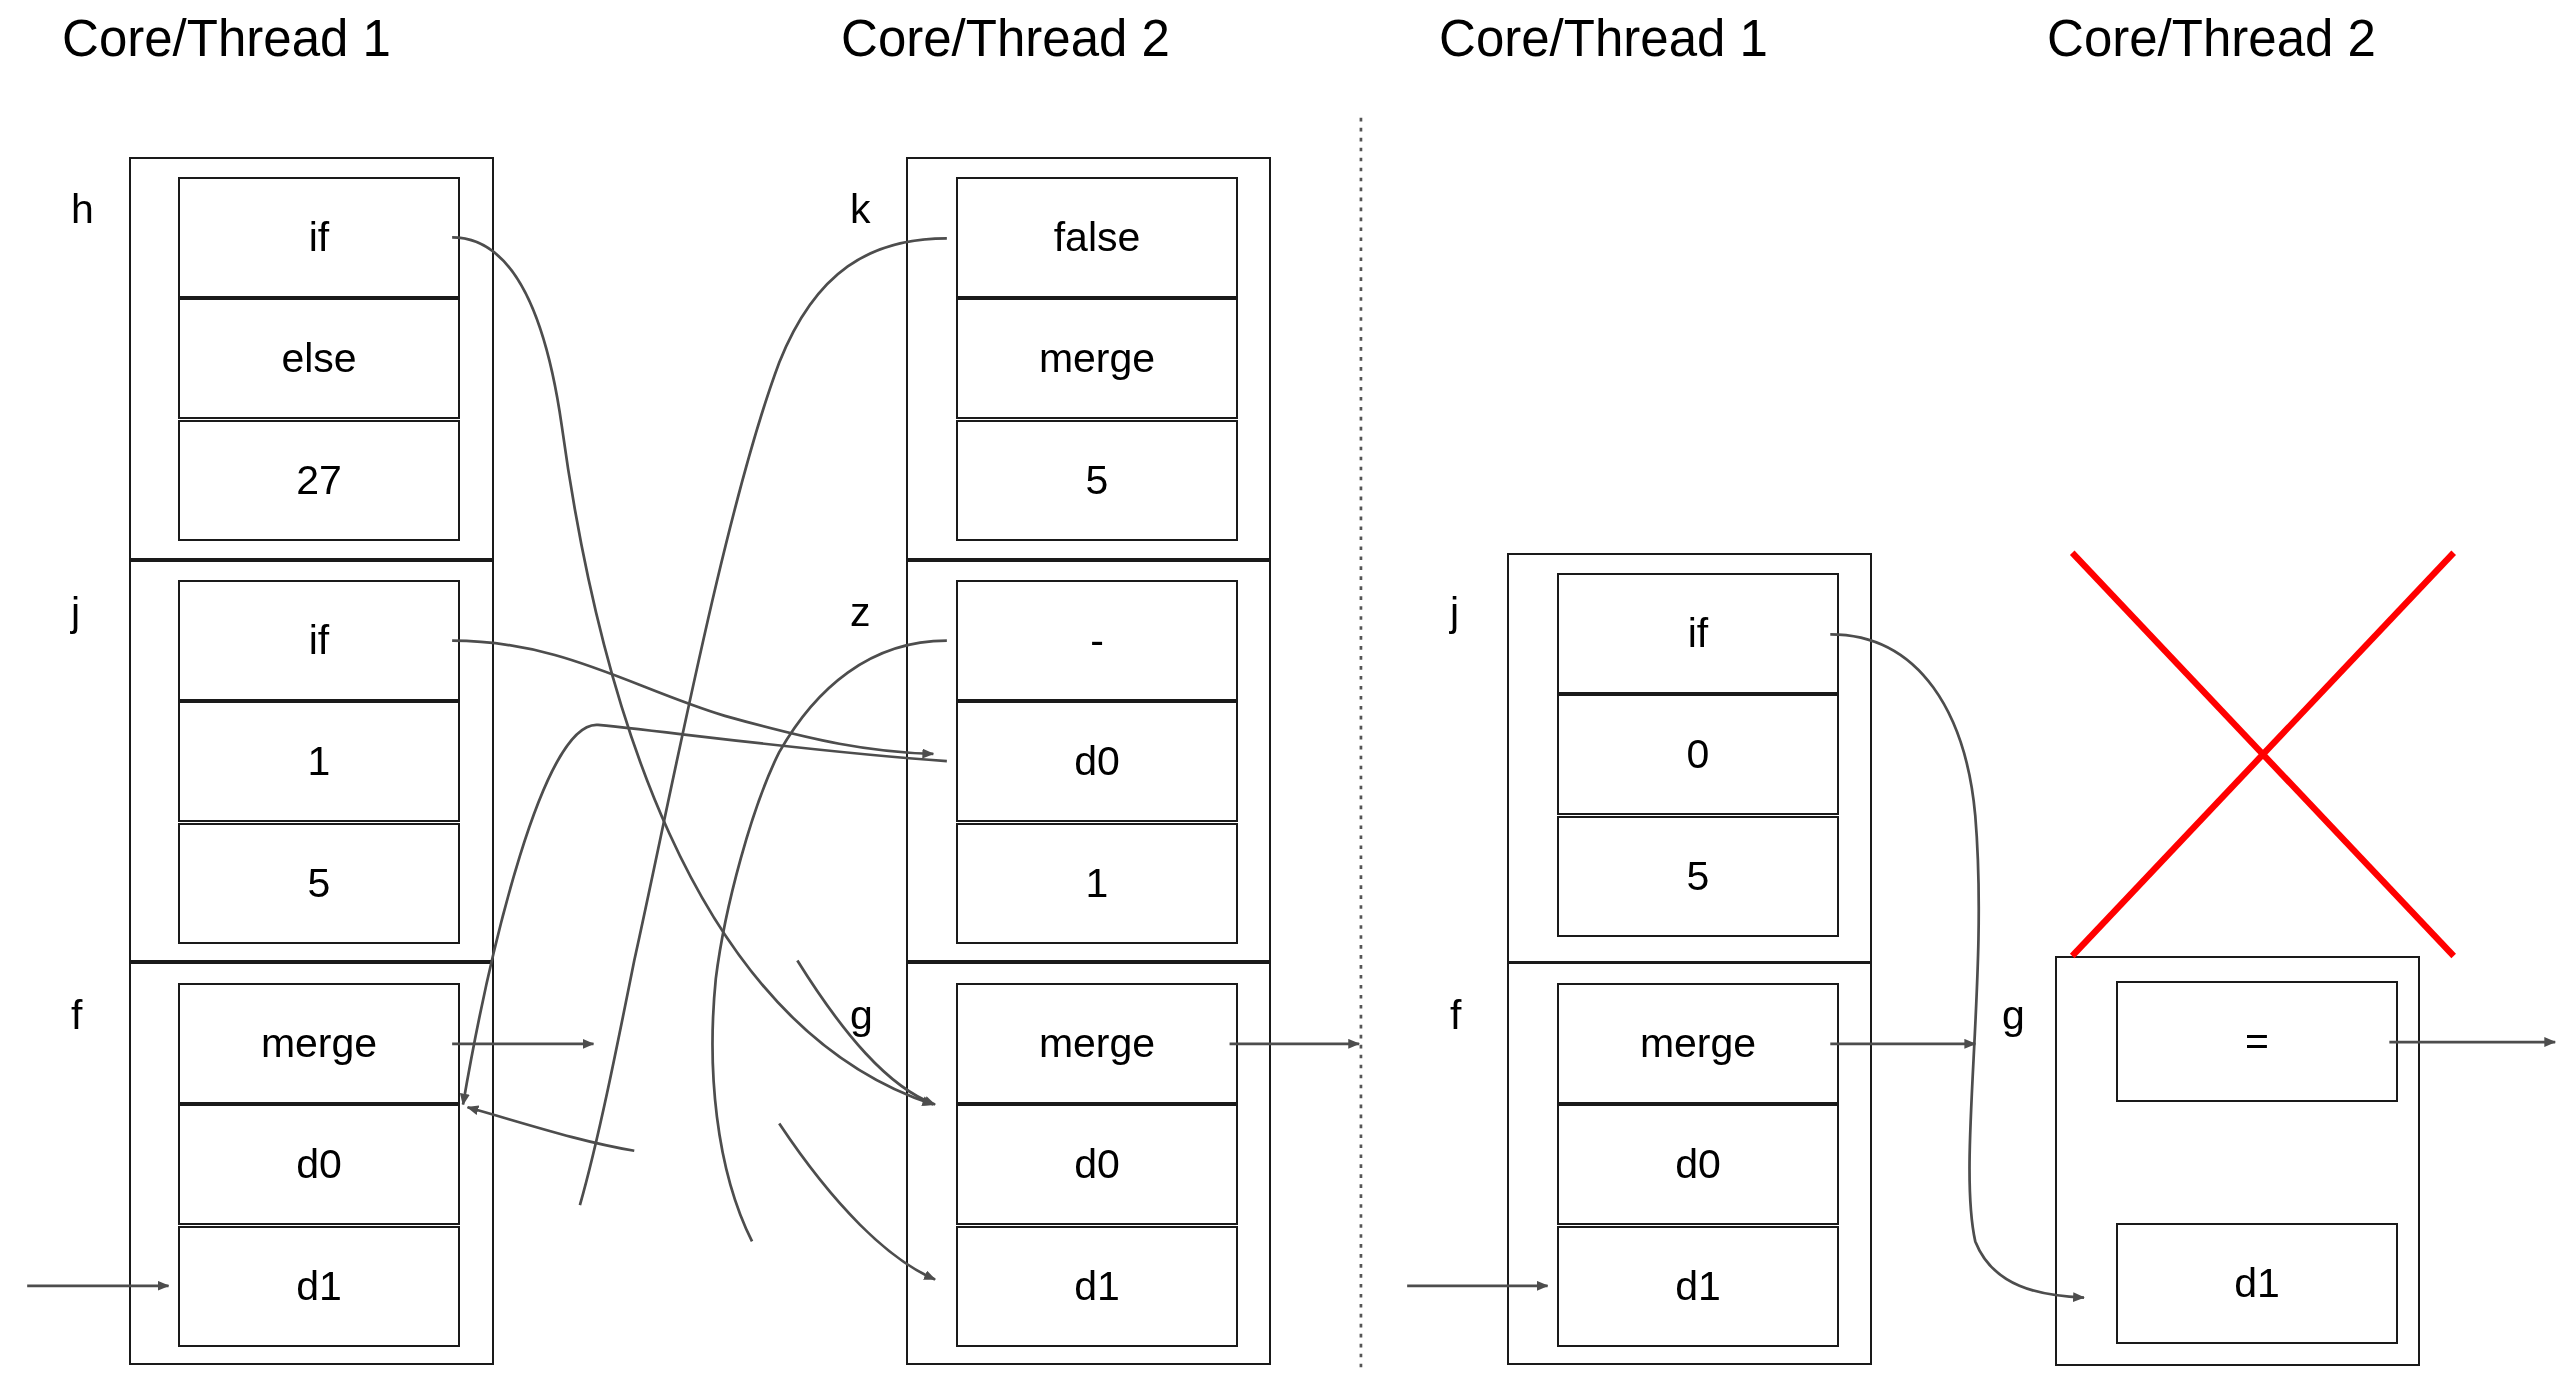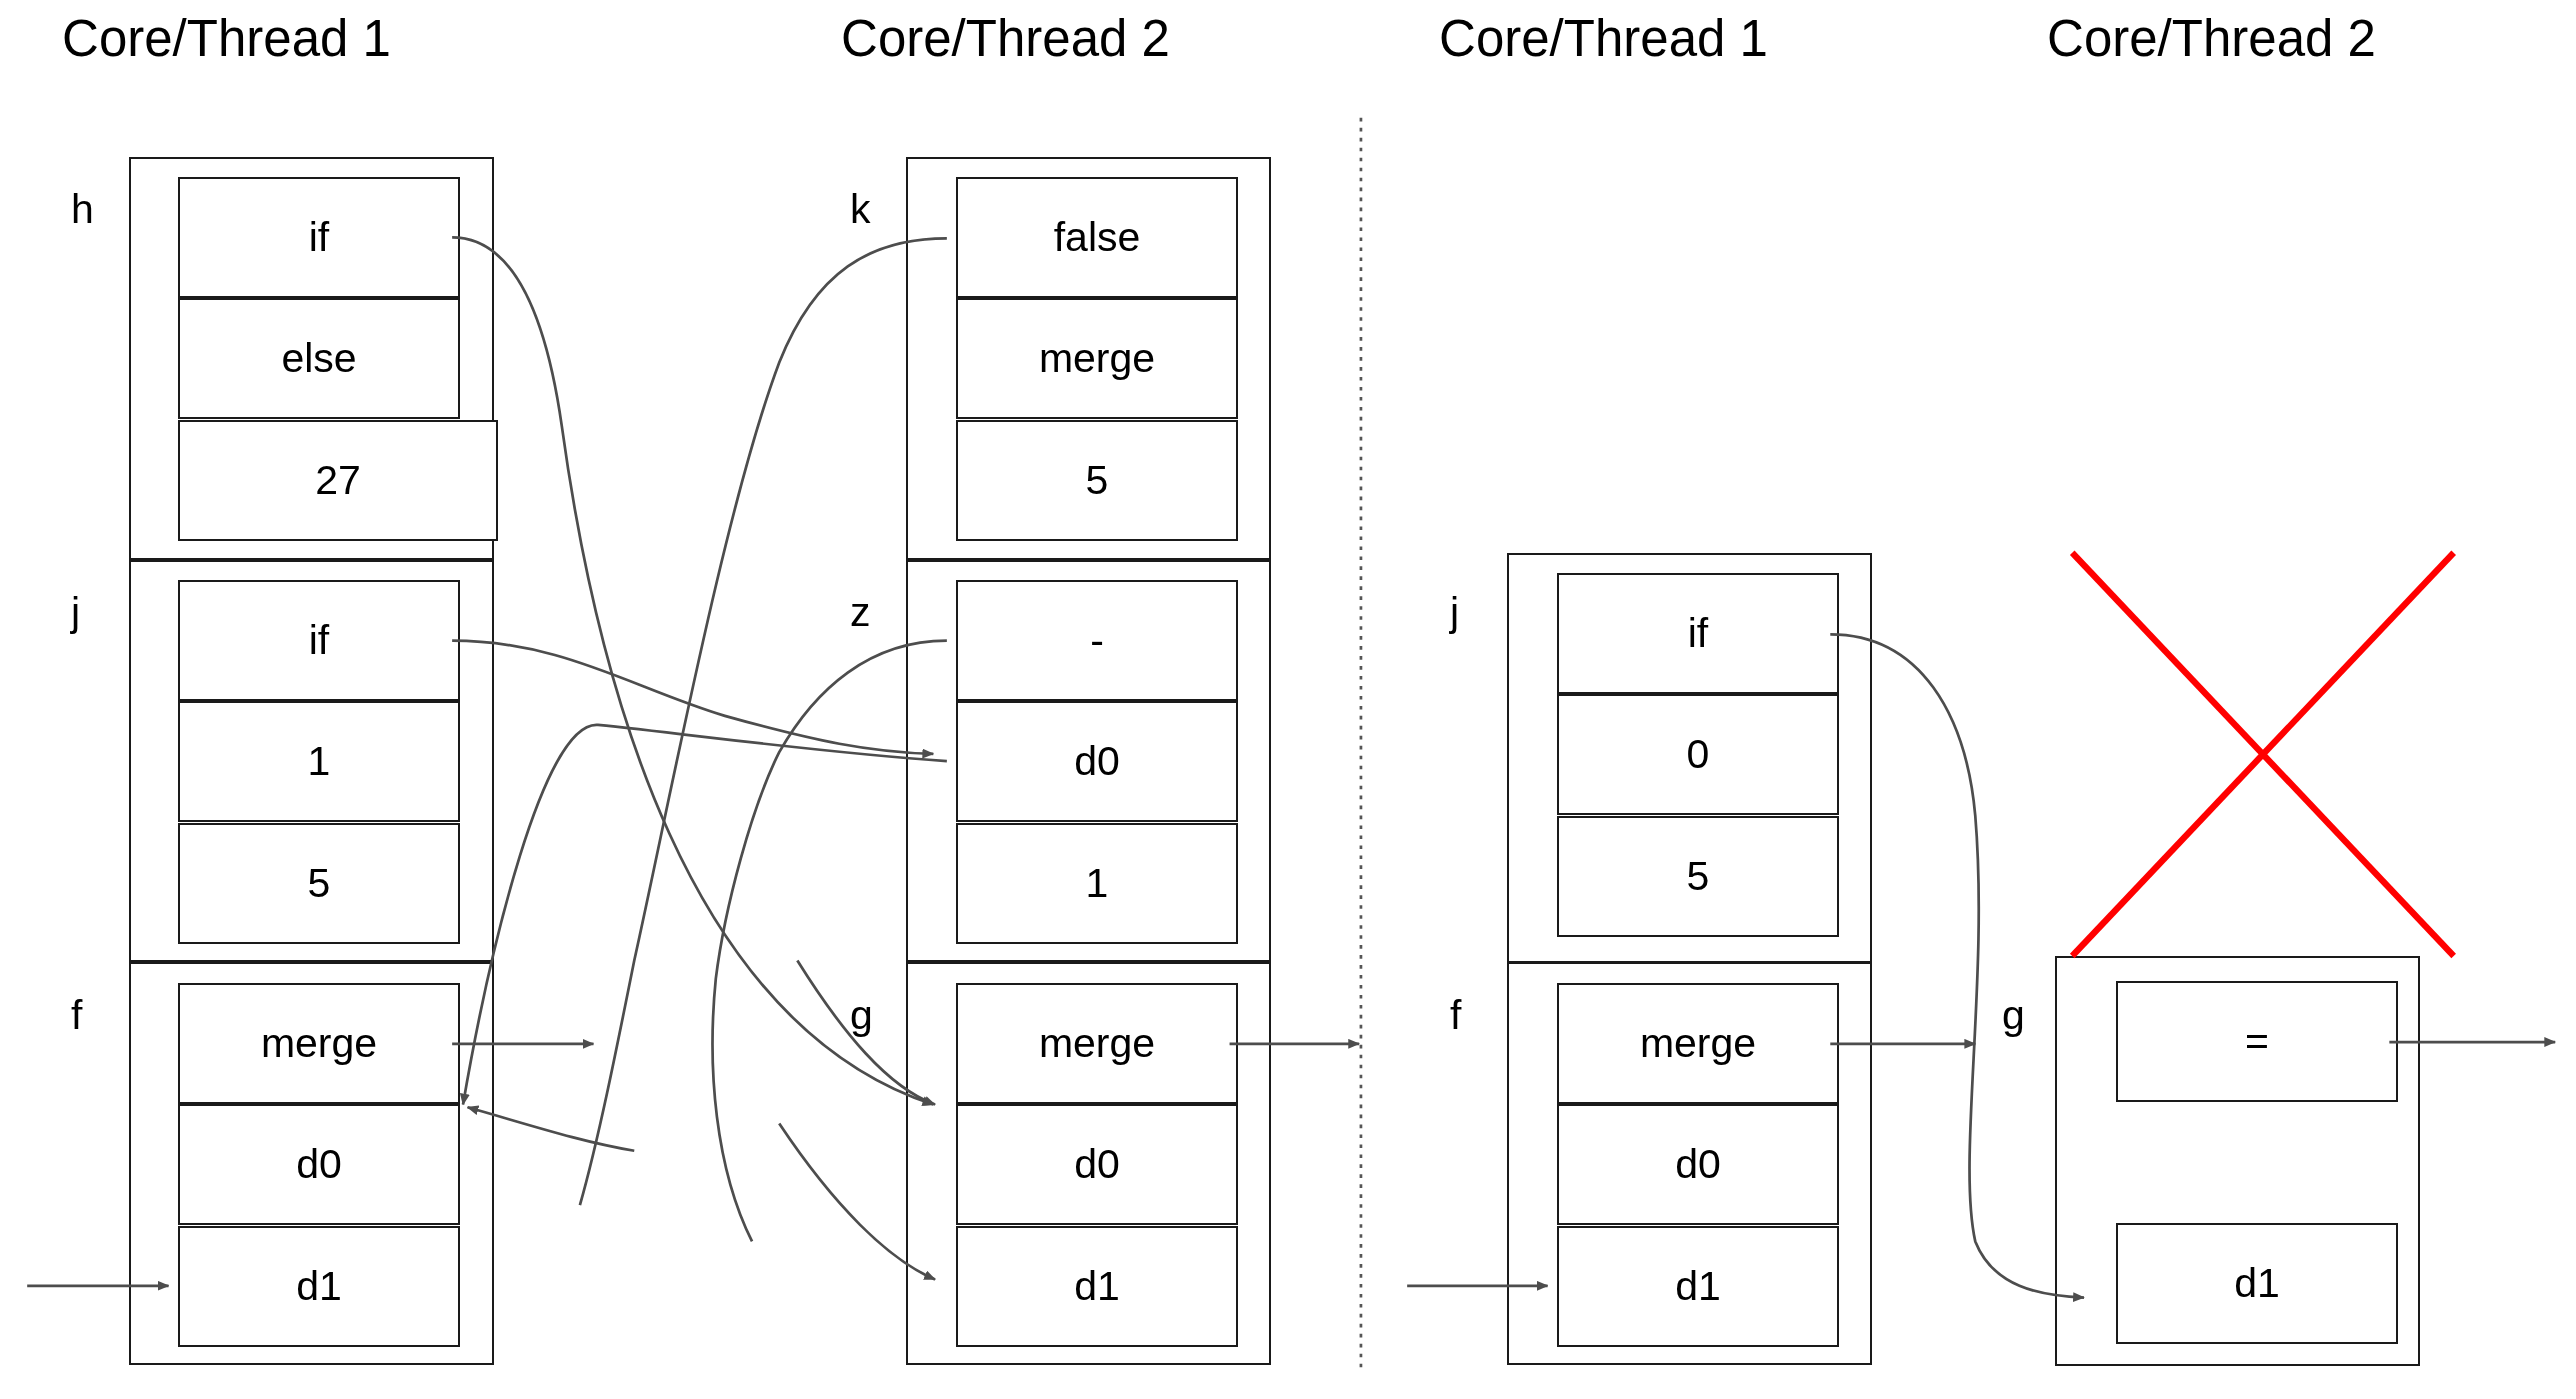--- a/index.html
+++ b/index.html
@@ -38,21 +38,21 @@
 
   <div class="grp-label" style="left:2002px;top:992px;">g</div>
 
   <div class="outer-box" style="left:129px;top:157px;width:365px;height:403px;"></div>
   <div class="outer-box" style="left:129px;top:560px;width:365px;height:402px;"></div>
   <div class="outer-box" style="left:129px;top:962px;width:365px;height:403px;"></div>
 
   <div class="cellgrp" style="left:170px;top:177px;width:282px;height:364px;">
     <div class="cell" style="left:0;top:0;width:282px;height:121px;">if</div>
     <div class="cell" style="left:0;top:121px;width:282px;height:121px;">else</div>
-    <div class="cell" style="left:0;top:243px;width:320px;height:121px;">27</div>
+    <div class="cell" style="left:0;top:243px;width:282px;height:121px;">27</div>
   </div>
 
   <div class="cellgrp" style="left:170px;top:580px;width:282px;height:364px;">
     <div class="cell" style="left:0;top:0;width:282px;height:121px;">if</div>
     <div class="cell" style="left:0;top:121px;width:282px;height:121px;">1</div>
     <div class="cell" style="left:0;top:243px;width:282px;height:121px;">5</div>
   </div>
 
   <div class="cellgrp" style="left:170px;top:983px;width:282px;height:364px;">
     <div class="cell" style="left:0;top:0;width:282px;height:121px;">merge</div>

